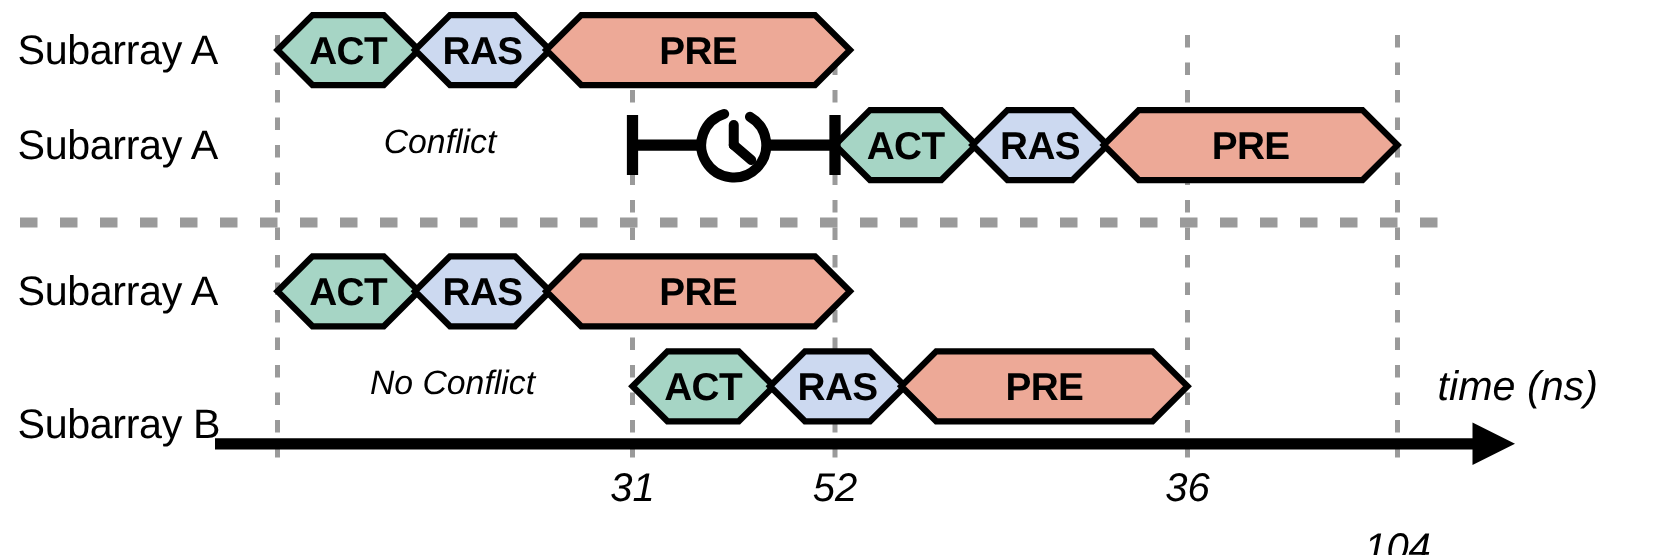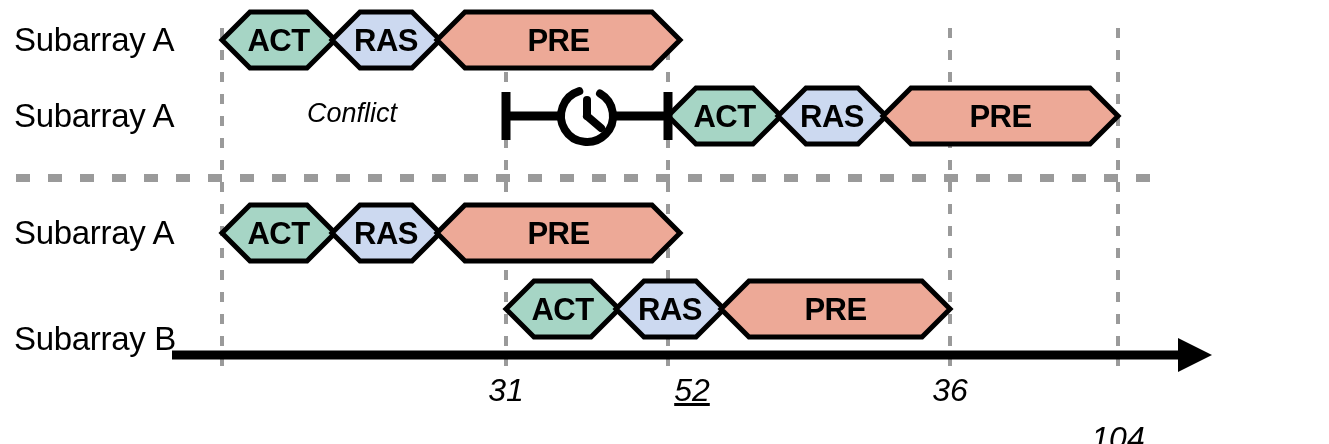--- a/index.html
+++ b/index.html
@@ -150,20 +150,22 @@
       <line x1="172" y1="355" x2="1186" y2="355" stroke="#000000" stroke-width="9"></line>
       <polygon points="1212 355 1178 338 1178 372" fill="#000000"></polygon>
     </svg>
 
   <div class="row-label" style="left:14px; top:21px;">Subarray A</div>
   <div class="row-label" style="left:14px; top:97px;">Subarray A</div>
   <div class="row-label" style="left:14px; top:214px;">Subarray A</div>
   <div class="row-label" style="left:14px; top:290px;margin-top:30px;">Subarray B</div>
 
   <div class="note" style="left:232px; top:98px; width:240px;">Conflict</div>
+  <div class="note" style="left:232px; top:291px; width:260px;">No Conflict</div>
 
   <div class="tick-label" style="left:506px;  top:372px;">31</div>
-  <div class="tick-label" style="left:692px;  top:372px;text-decoration:underline;">52</div>
+  <div class="tick-label" style="left:668px;  top:372px;">52</div>
   <div class="tick-label" style="left:950px;  top:372px;">36</div>
   <div class="tick-label" style="left:1118px; top:372px;margin-top:48px;">104</div>
 
+  <div class="axis-title" style="left:1150px; top:290px;">time (ns)</div>
 
 </div>
 
 </body></html>

